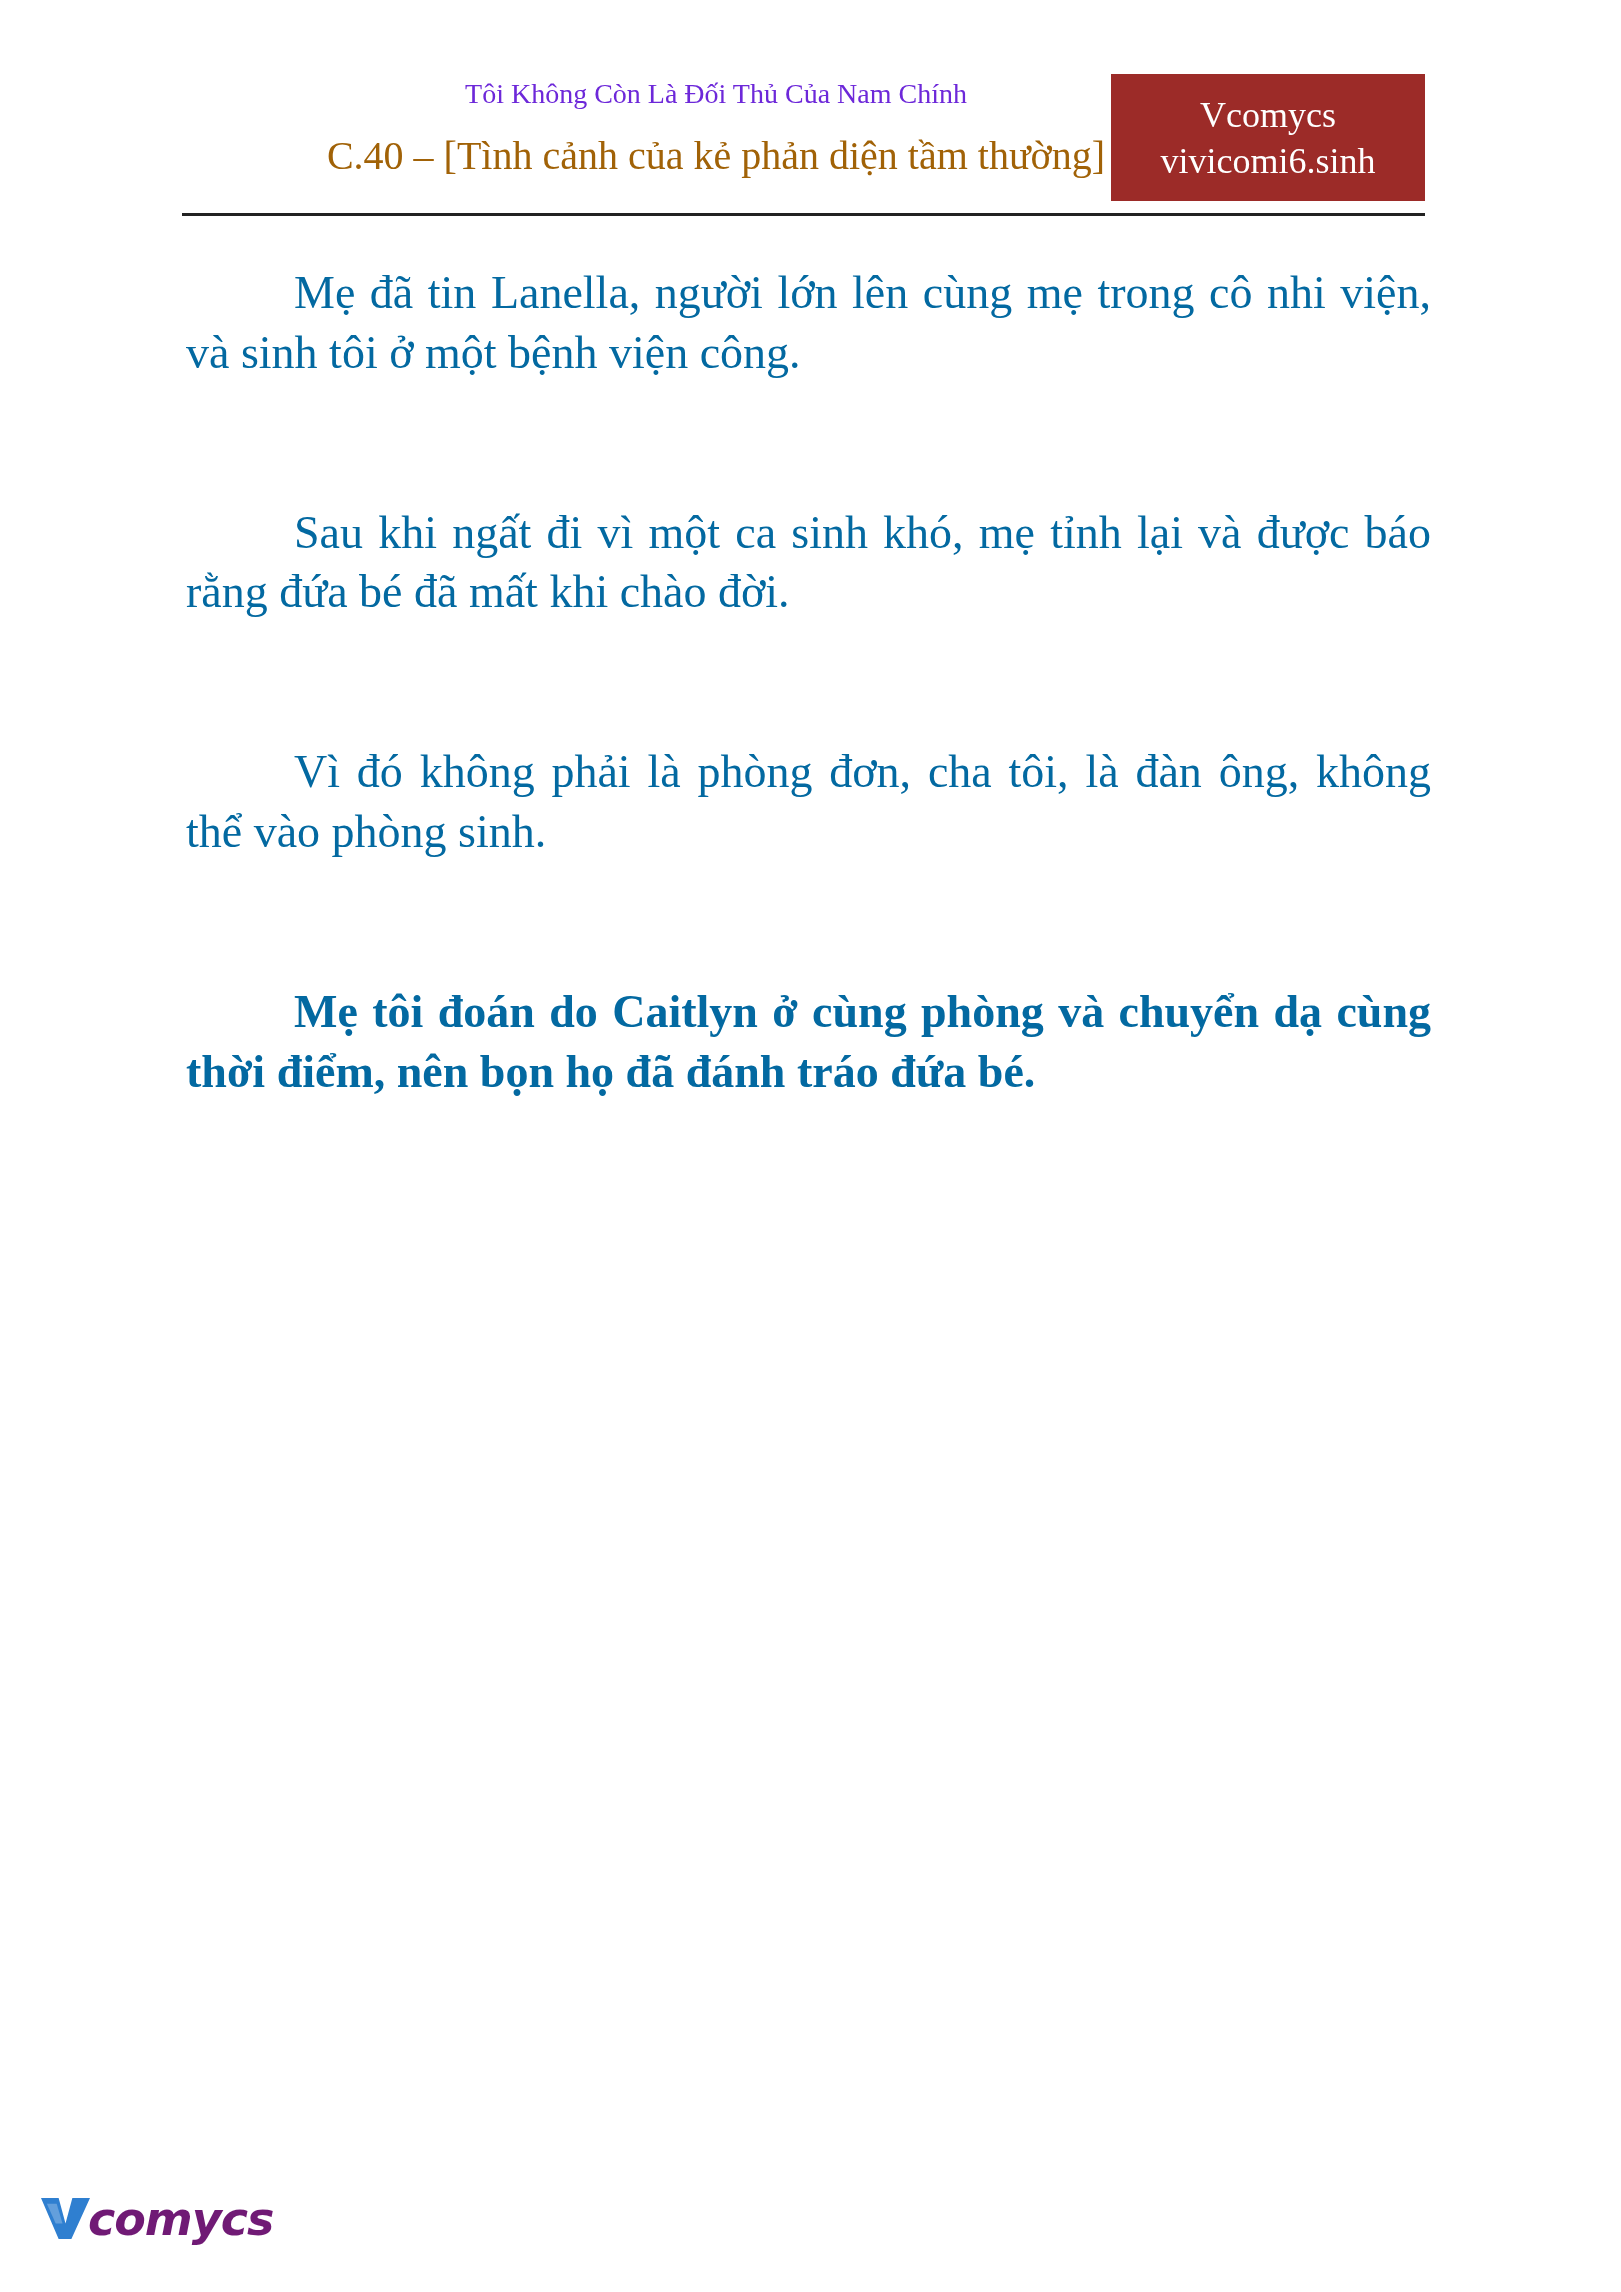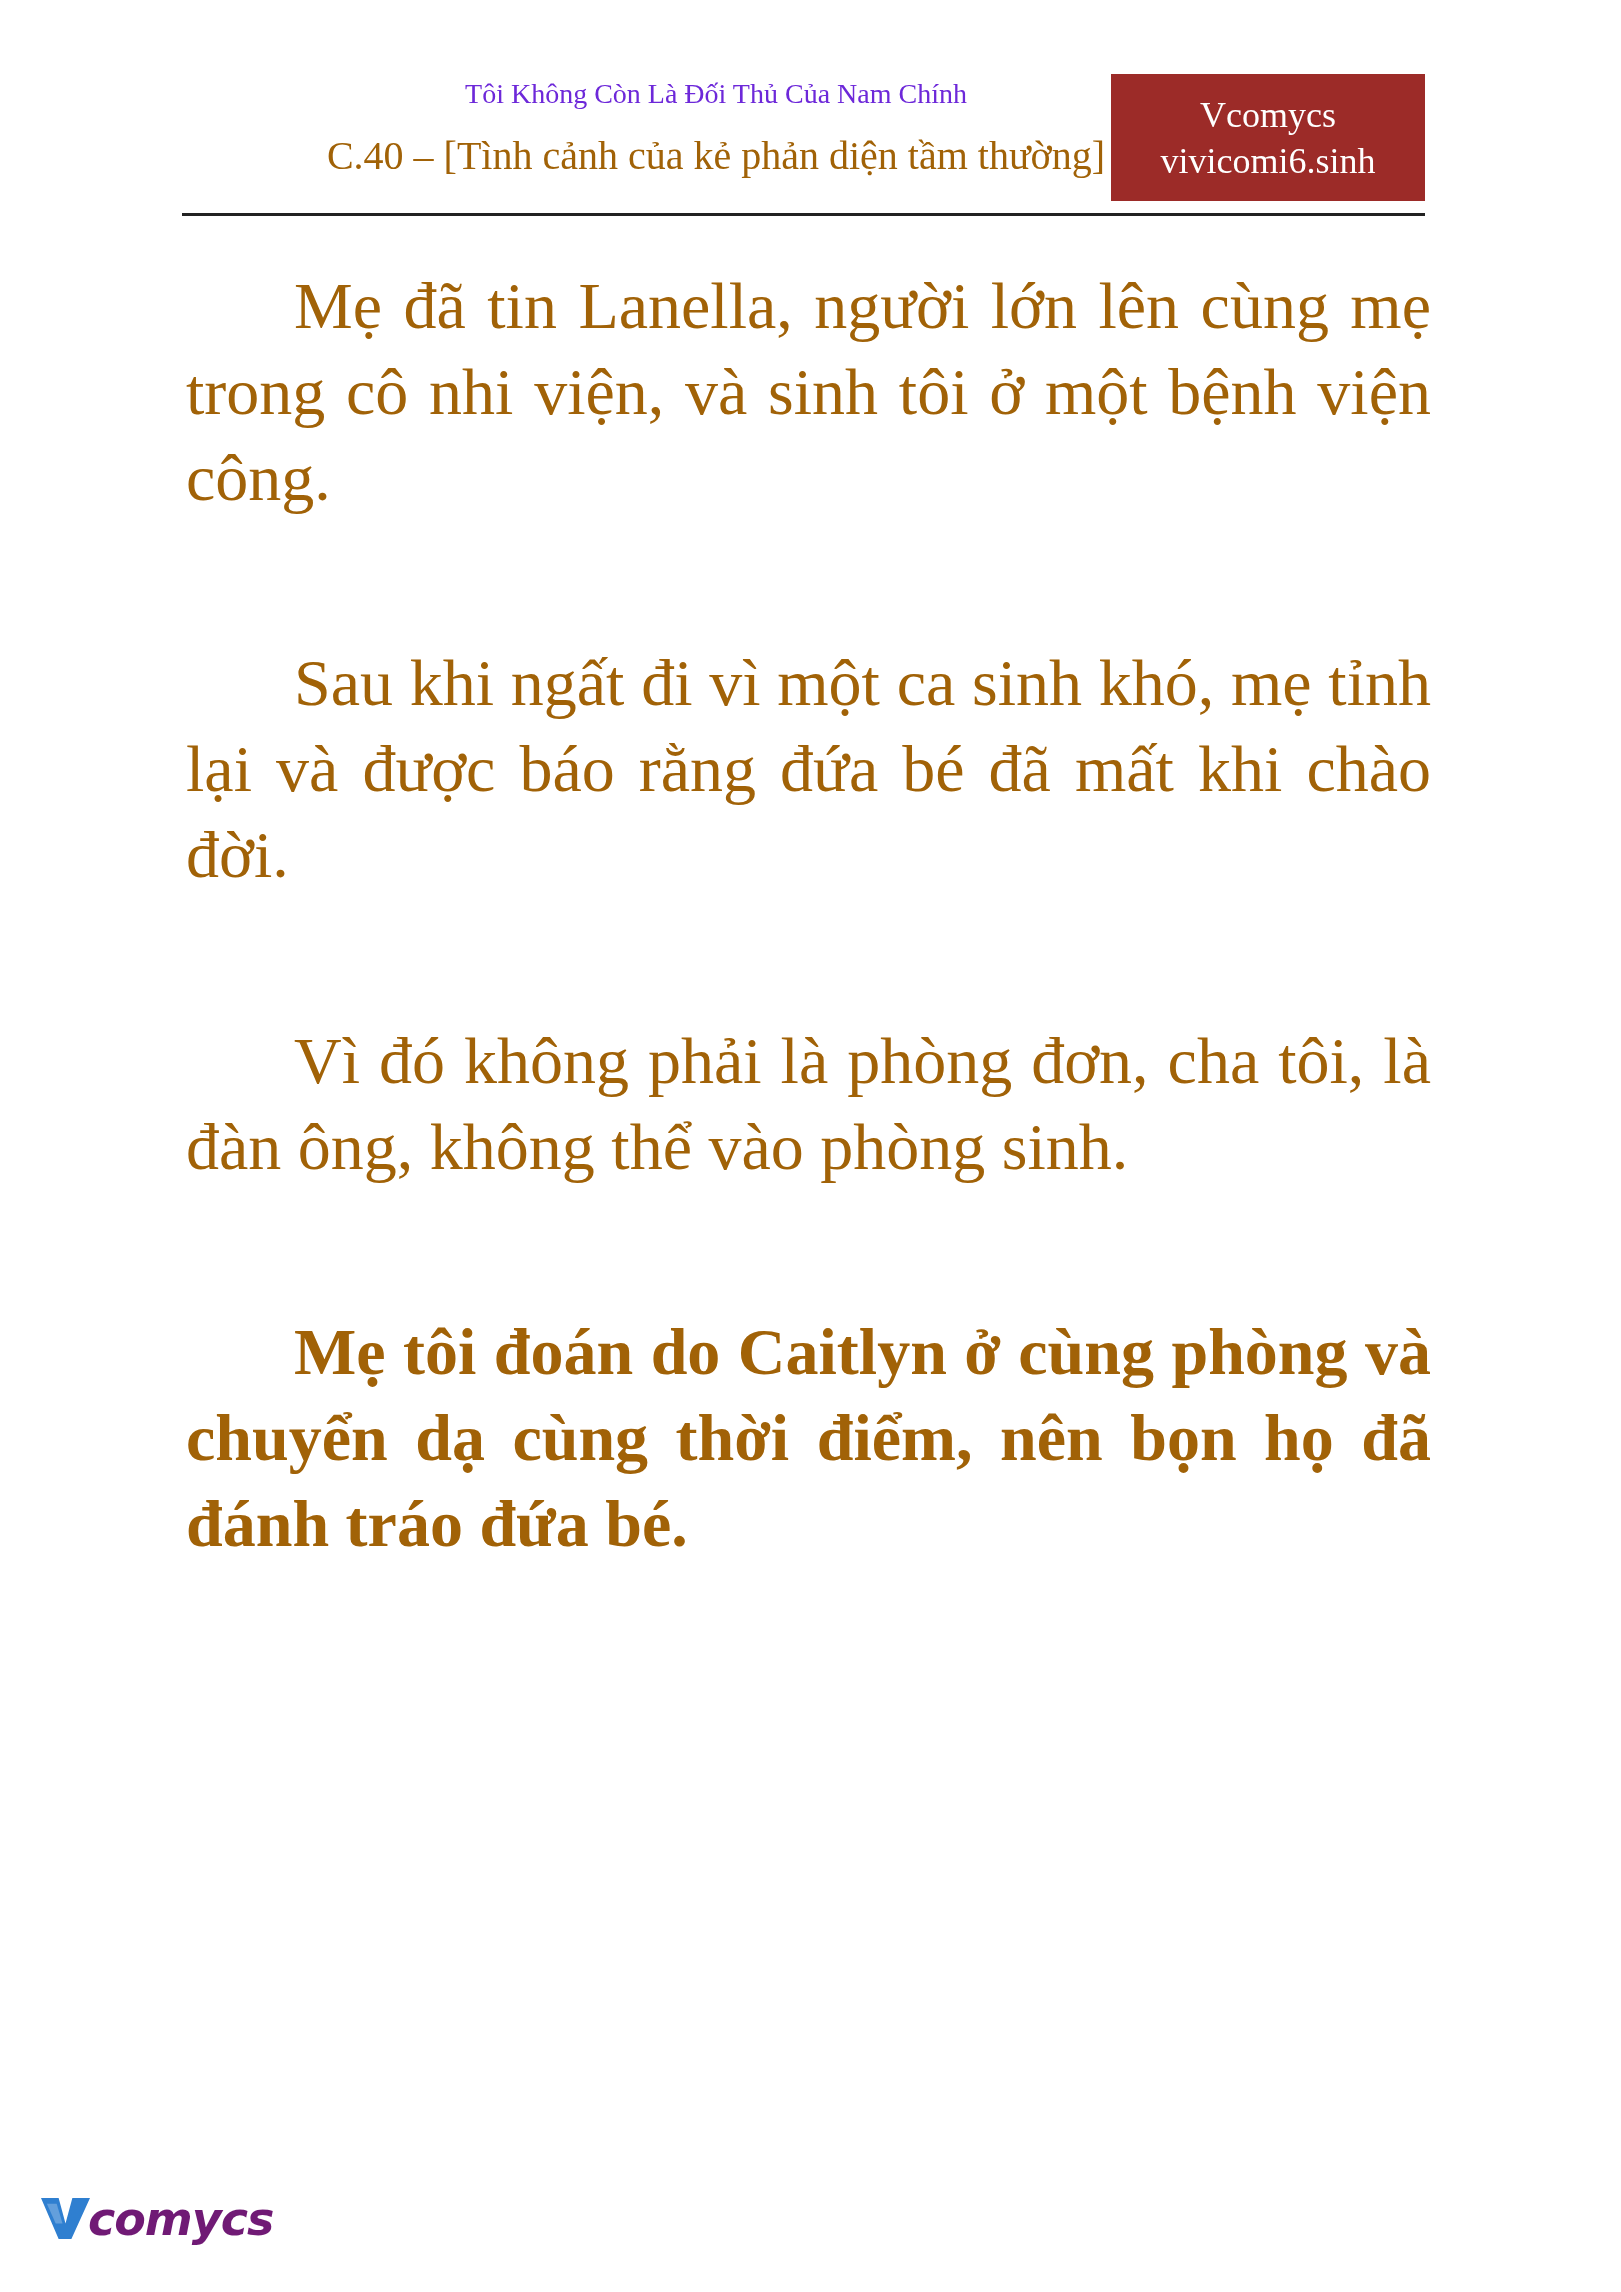--- a/index.html
+++ b/index.html
@@ -82,26 +82,26 @@
   .header-badge .b2 { display: block; }
 
   
   .content {
     position: absolute;
     left: 186px;
     top: 263px;
     width: 1245px;
   }
   .para {
-    font-size: 66px;
+    font-size: 46px;
     line-height: 1.30;
     text-align: justify;
     text-indent: 108px;
     margin: 0 0 120px 0;
-    color: #a16207;
+    color: #0369a1;
     font-family: "Liberation Serif", serif;
   }
   .para:last-child { margin-bottom: 0; font-weight: bold; }
   .para.last-line-left { text-align-last: left; }
 
   
   .footer {
     position: absolute;
     left: 182px;
     top: 2078px;

